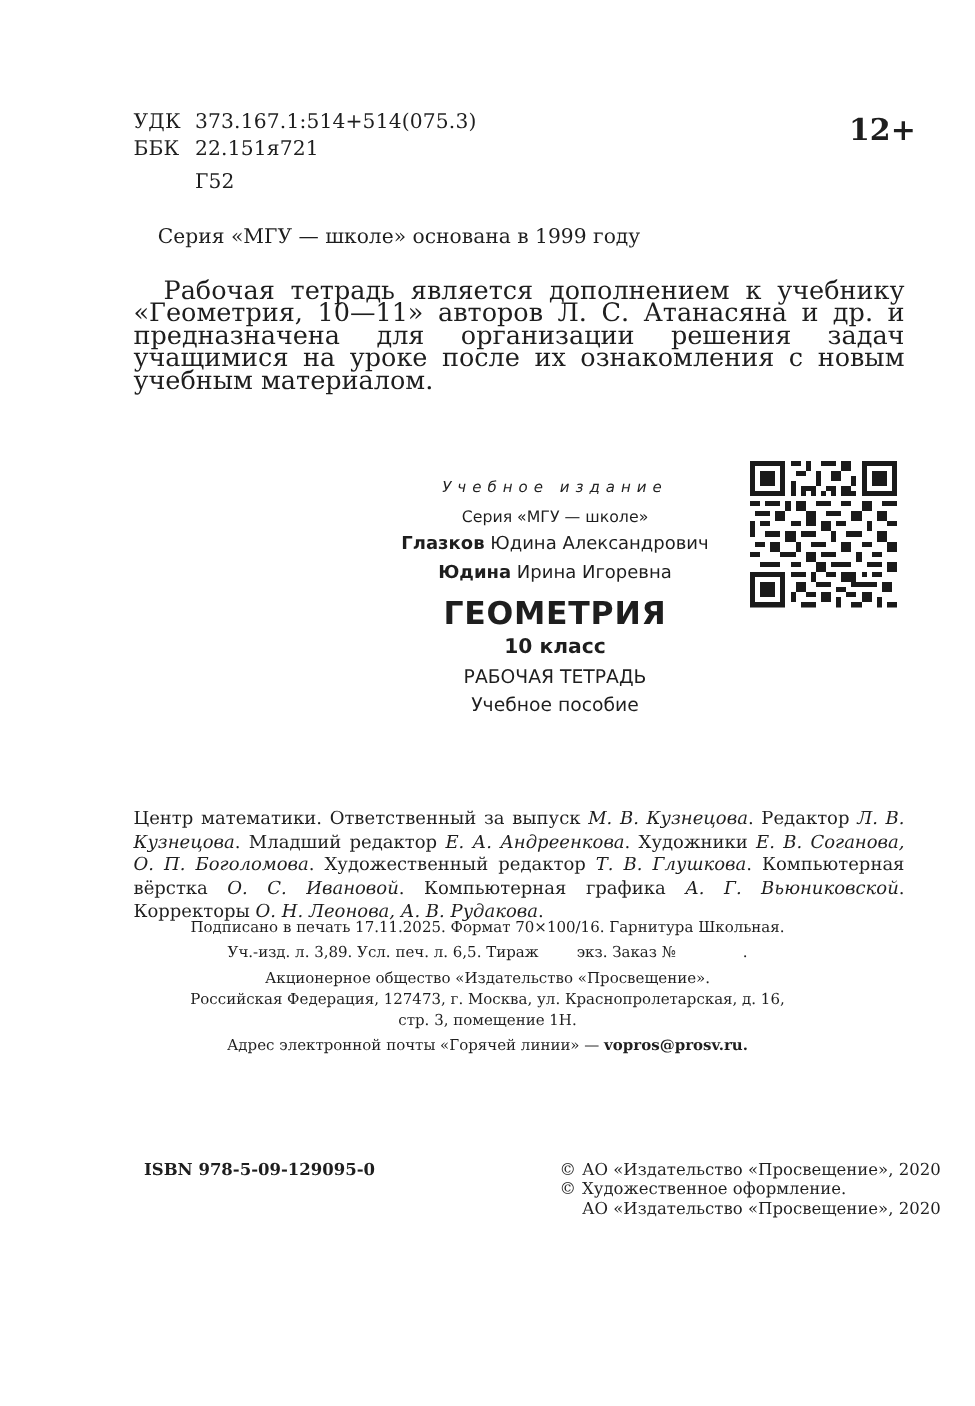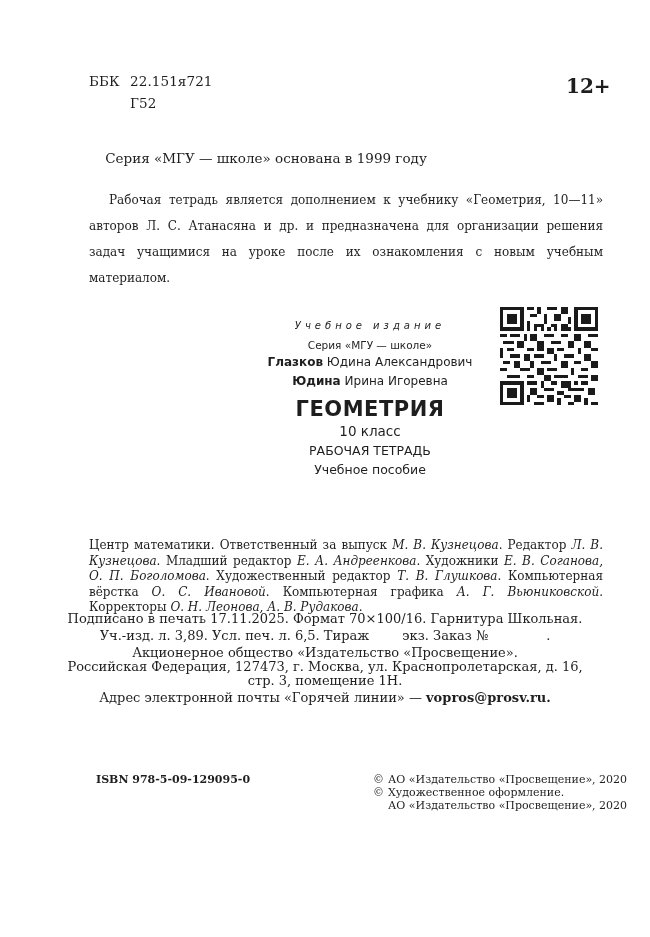--- a/index.html
+++ b/index.html
@@ -10,55 +10,59 @@
 
   
   .codes { left: 89px; top: 72px; font-size: 13.5px; line-height: 18px; letter-spacing: 0.1px; }
   .codes .row { display: flex; }
   .codes .lbl { width: 41px; }
   .codes .g52 { padding-left: 41px; margin-top: 4px; }
   .age { left: 566px; top: 74px; font-size: 20px; font-weight: bold; }
 
   .series-note { left: 0; width: 532px; top: 150px; text-align: center; font-size: 13.5px; }
 
-  .desc { left: 89px; top: 187px; width: 514px; font-size: 12px; line-height: 26px; text-align: justify; }
+  .desc { left: 89px; top: 187px; width: 514px; font-size: 17px; line-height: 15px; text-align: justify; }
   .desc p { margin: 0; text-indent: 20px; }
 
   
   .center-block { left: 200px; width: 340px; top: 320px; text-align: center; }
   .edition { font-size: 10px; letter-spacing: 4px; color: #222; font-style: italic; }
   .series2 { font-size: 10.5px; margin-top: 8px; }
   .author { font-size: 12px; margin-top: 4px; line-height: 15px; }
   .author b { font-weight: bold; }
   .title { font-size: 21px; font-weight: bold; letter-spacing: 0.5px; margin-top: 8px; line-height: 24px; }
-  .grade { font-size: 13.5px; margin-top: 2px; }
+  .grade { font-size: 13.5px; margin-top: 2px; font-weight: bold; }
   .level { font-size: 12.5px; margin-top: 5px; }
   .workbook { font-size: 12.5px; margin-top: 4px; }
   .manual { font-size: 12.5px; margin-top: 4px; }
 
   .qr { left: 500px; top: 307px; width: 98px; height: 98px; }
 
   .credits { left: 89px; top: 538px; width: 514px; font-size: 12px; line-height: 15.5px; text-align: justify; }
   .credits i { font-style: italic; }
 
-  .imprint { left: 60px; width: 530px; top: 612px; text-align: center; font-size: 13px; line-height: 14px; }
+  .imprint { left: 60px; width: 530px; top: 612px; text-align: center; font-size: 10px; line-height: 14px; }
   .imprint .line { white-space: pre; }
   .imprint .gap { margin-top: 3px; }
   .imprint b { font-weight: bold; }
 
   .isbn { left: 96px; top: 773px; font-size: 11px; font-weight: bold; }
   .copyright { left: 373px; top: 773px; font-size: 11px; line-height: 13px; }
   .copyright .c { display: flex; }
   .copyright .sym { width: 15px; }
   .copyright .ind { padding-left: 15px; }
 </style>
 </head>
 <body>
 
 <div class="abs codes serif">
+  <div class="row">
+      <span class="lbl">УДК</span>
+      <span>373.167.1:514+514(075.3)</span>
+    </div>
   <div class="row">
       <span class="lbl">ББК</span>
       <span>22.151я721</span>
     </div>
   <div class="g52">Г52</div>
 </div>
 <div class="abs age serif">12+</div>
 
 <div class="abs series-note serif">Серия «МГУ — школе» основана в 1999 году</div>
 

